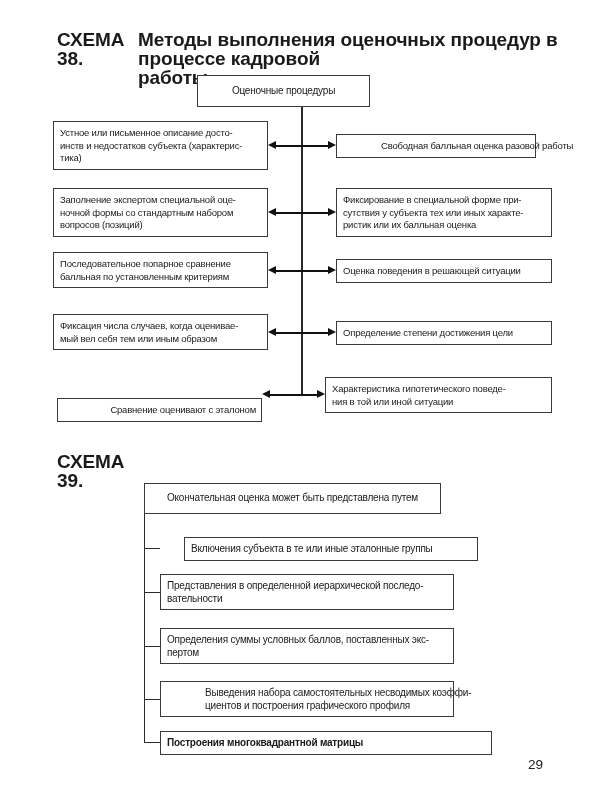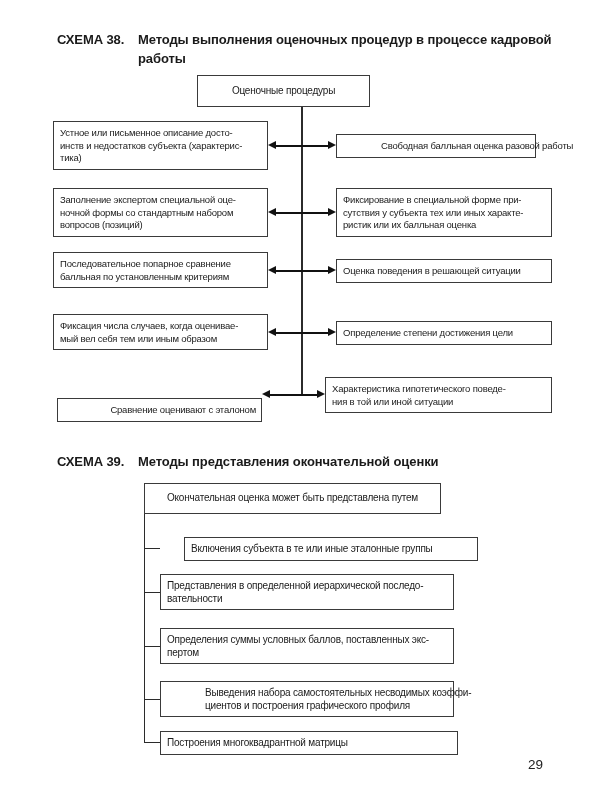--- a/index.html
+++ b/index.html
@@ -9,21 +9,21 @@
     width: 600px; height: 800px;
     background: #ffffff;
     font-family: "Liberation Sans", sans-serif;
     color: #1a1a1a;
     overflow: hidden;
   }
   .schema-title {
     position: absolute;
     display: flex;
     font-weight: bold;
-    font-size: 13px;
+    font-size: 19px;
     line-height: 19px;
     letter-spacing: -0.1px;
   }
   .schema-title .label { width: 81px; flex: none; }
   .schema-title .text  { white-space: pre-line; width: 462px; }
   .fbox {
     position: absolute;
     border: 1px solid #3a3a3a;
     background: #fff;
     padding: 5px 5px 4px 6px;
@@ -112,21 +112,20 @@
 ния в той или иной ситуации</div>
     <div class="arrow" style="left:262px; width:63px; top:390px;">
       <div class="shaft"></div>
       <div class="head w"></div>
       <div class="head e"></div>
     </div>
   </div>
 
   <div class="schema-title" style="top:452px; left:57px;">
     <div class="label">СХЕМА 39.</div>
-    <div class="text">Методы представления окончательной оценки</div>
   </div>
 
   <div class="s39">
 
     <div class="fbox center root39">Окончательная оценка может быть представлена путем</div>
 
     <div class="vline" style="left:144px; top:514px; width:1px; height:229px;"></div>
 
     <div class="hline" style="left:144px; top:548px; width:16px; height:1px;"></div>
     <div class="hline" style="left:144px; top:592px; width:16px; height:1px;"></div>
@@ -134,17 +133,17 @@
     <div class="hline" style="left:144px; top:699px; width:16px; height:1px;"></div>
     <div class="hline" style="left:144px; top:742px; width:16px; height:1px;"></div>
 
     <div class="fbox" style="left:160px; top:537px; width:294px;margin-left:24px;">Включения субъекта в те или иные эталонные группы</div>
     <div class="fbox" style="left:160px; top:574px; width:294px;">Представления в определенной иерархической последо-
 вательности</div>
     <div class="fbox" style="left:160px; top:628px; width:294px;">Определения суммы условных баллов, поставленных экс-
 пертом</div>
     <div class="fbox" style="left:160px; top:681px; width:294px;padding-left:44px;">Выведения набора самостоятельных несводимых коэффи-
 циентов и построения графического профиля</div>
-    <div class="fbox" style="left:160px; top:731px; width:298px;">Построения многоквадрантной матрицы</div>
+    <div class="fbox" style="left:160px; top:731px; width:332px;font-weight:bold;">Построения многоквадрантной матрицы</div>
   </div>
 
   <div class="page-number">29</div>
 </div>
 
 </body></html>

